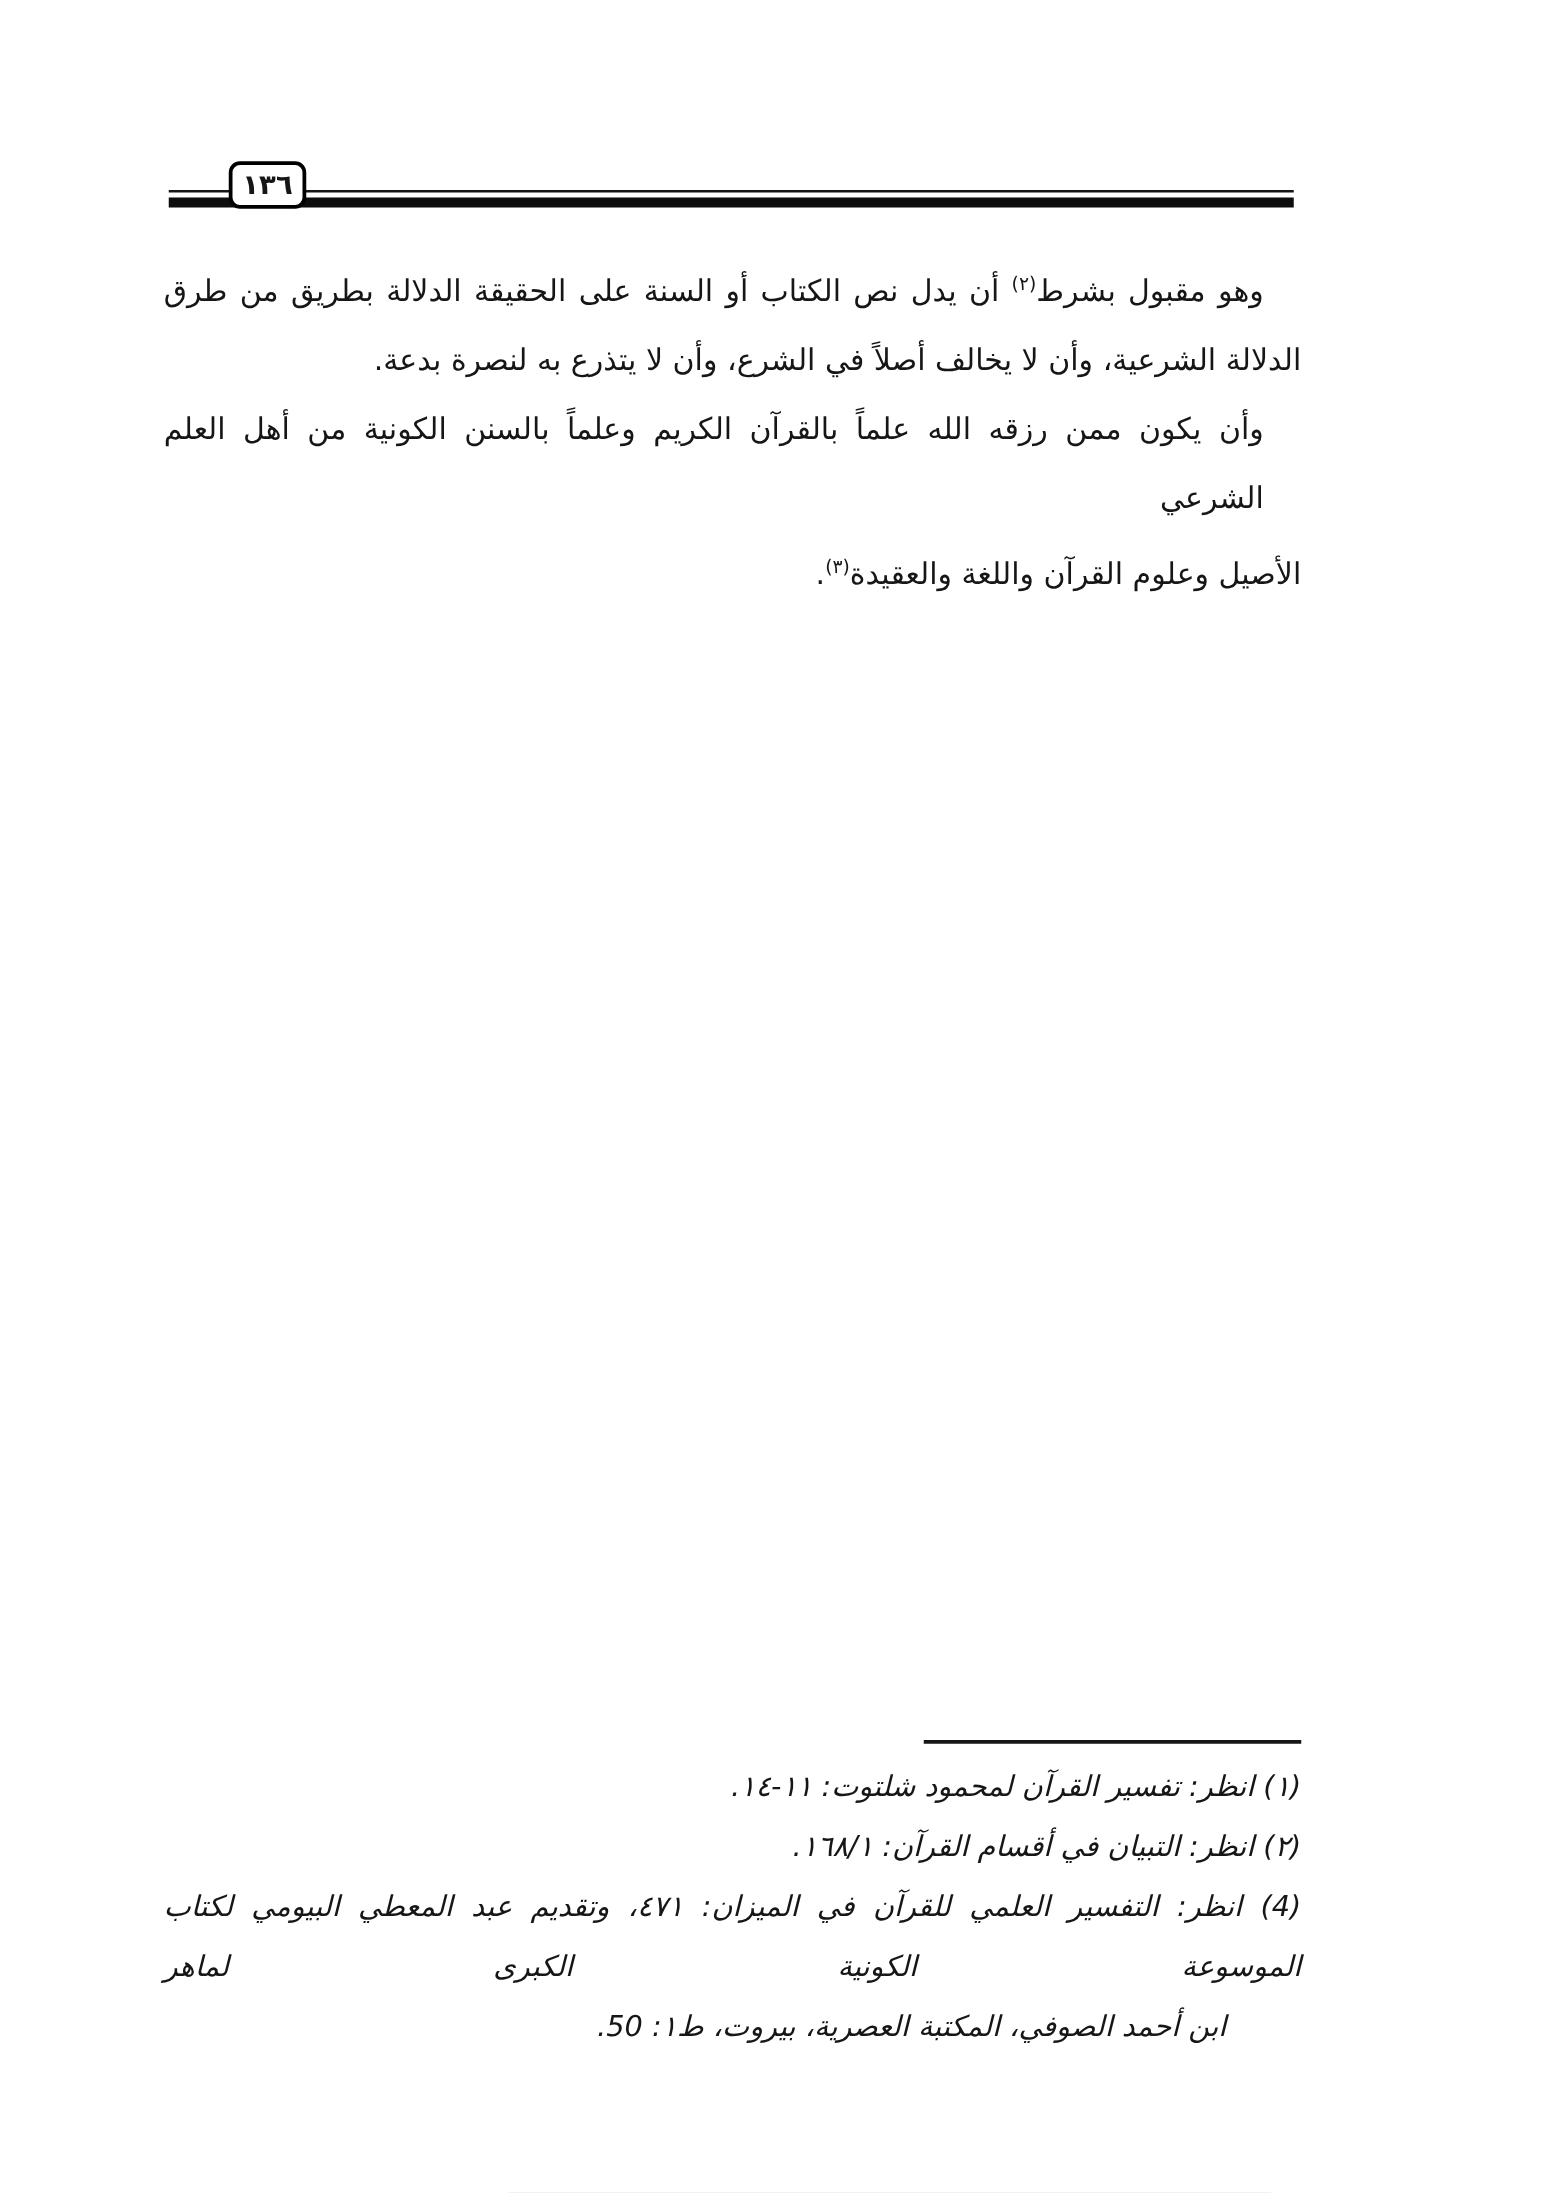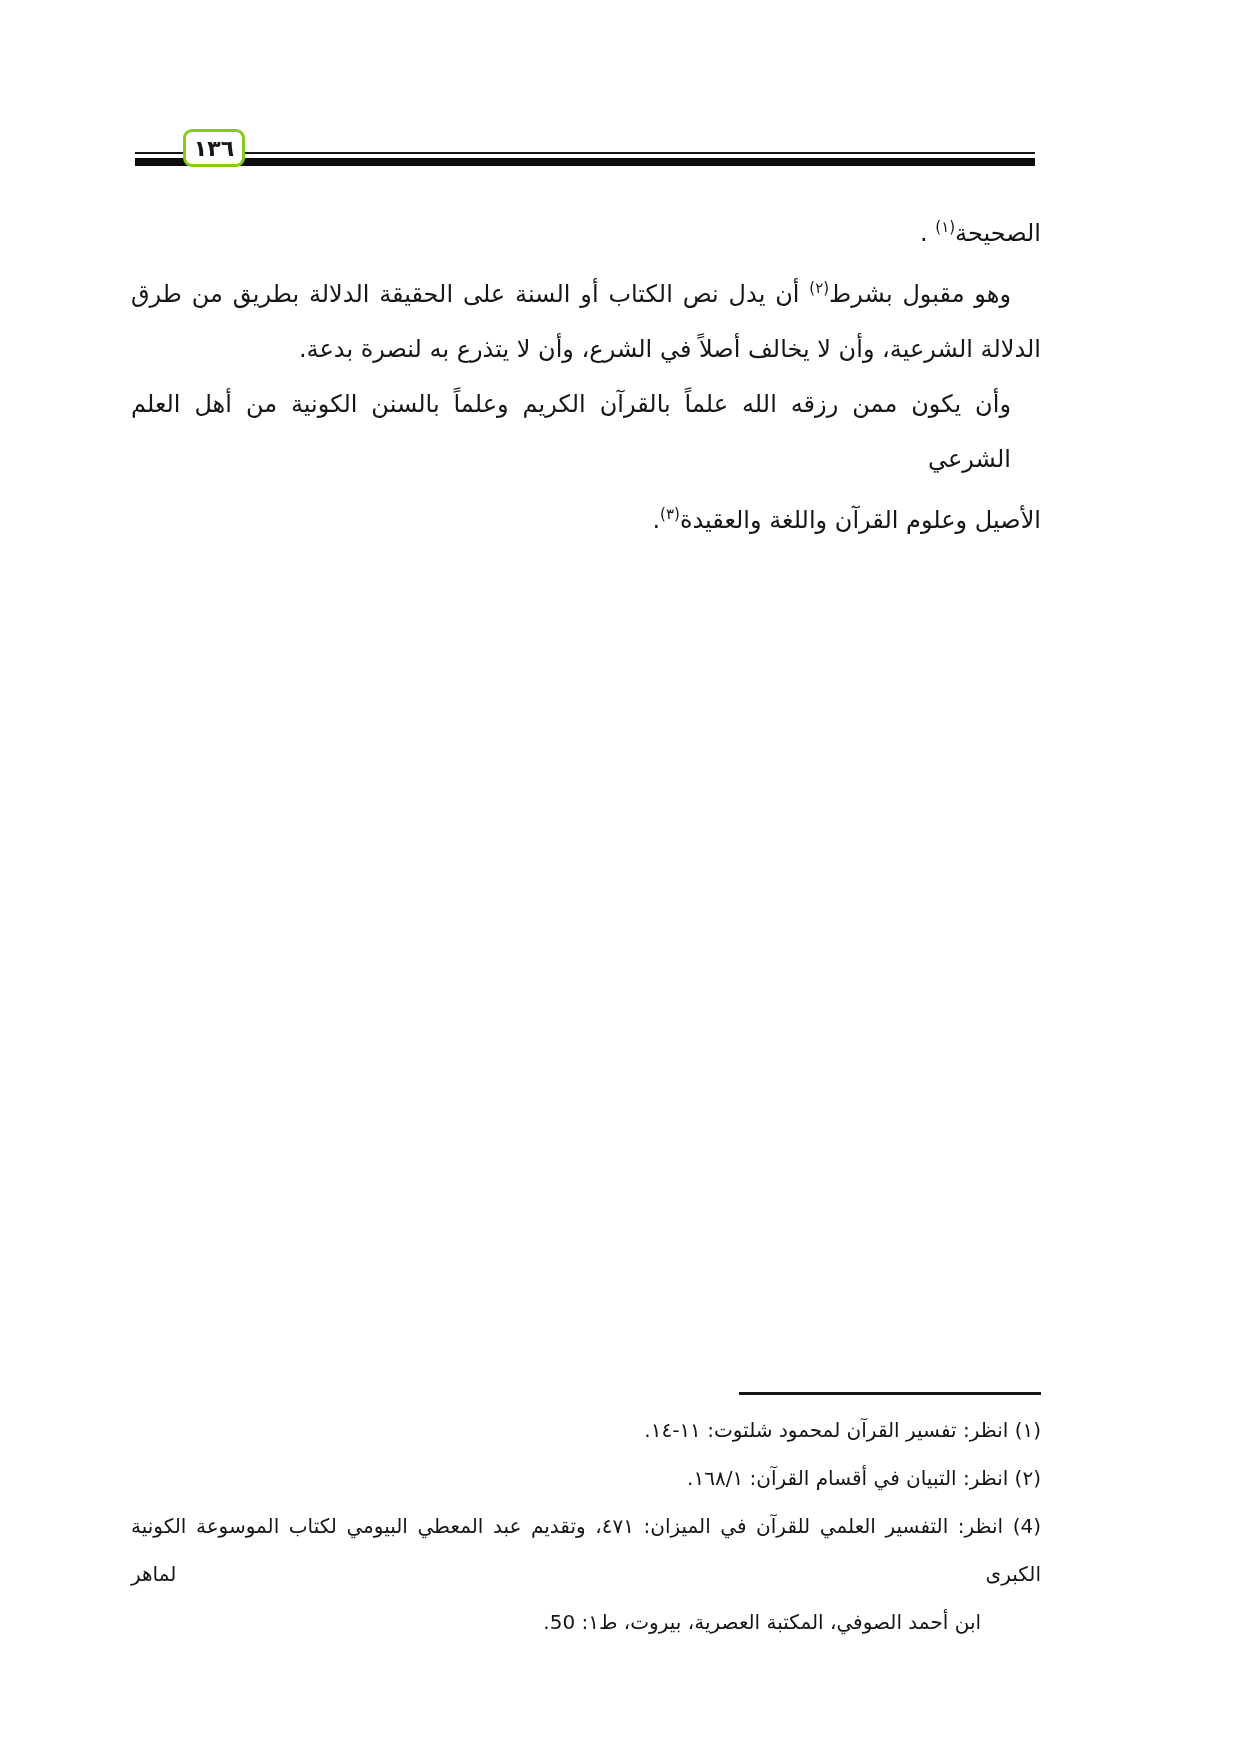--- a/index.html
+++ b/index.html
@@ -18,21 +18,21 @@
     position:absolute;top:152px;left:135px;width:900px;height:2px;
     background:#161616;
   }
   .rule-thick{
     position:absolute;top:158px;left:135px;width:900px;height:8px;
     background:#0d0d0d;
   }
   .page-badge{
     position:absolute;top:129px;left:183px;width:56px;height:32px;
     background:#ffffff;
-    border:3px solid #84cc16;
+    border:3px solid #000000;
     border-radius:9px;
     z-index:2;
     display:flex;align-items:center;justify-content:center;
     font-size:22px;font-weight:bold;
     letter-spacing:2px;
   }
   
   .body-text{
     position:absolute;top:200px;left:131px;width:910px;
     font-size:24px;line-height:55px;
@@ -42,40 +42,39 @@
   .bline.full{text-align:justify;text-align-last:justify;}
   .bline.end{text-align:right;text-align-last:right;}
   .sup{font-size:15px;vertical-align:9px;letter-spacing:0;}
   
   .fn-separator{
     position:absolute;top:1392px;left:739px;width:302px;height:3px;
     background:#161616;
   }
   .footnotes{
     position:absolute;top:1406px;left:131px;width:910px;
-    font-size:20px;line-height:48px;
+    font-size:23px;line-height:48px;font-style:italic;
   }
   .fnline{min-height:48px;}
   .fnline.end{text-align:right;text-align-last:right;}
   .fnline.full{text-align:justify;text-align-last:justify;}
   .fnline.cont{padding-right:60px;}
 </style>
 </head>
 <body>
 
 <div class="page">
 
   <div class="rule-thin"></div>
   <div class="rule-thick"></div>
   <div class="page-badge">
     <span>١٣٦</span>
   </div>
 
   <div class="body-text">
-    <div class="bline end"><span>الصحيحة</span><span class="sup">(١)</span><span> .</span></div>
     <div class="bline start full"><span>وهو مقبول بشرط</span><span class="sup">(٢)</span><span> أن يدل نص الكتاب أو السنة على الحقيقة الدلالة بطريق من طرق</span></div>
     <div class="bline end"><span>الدلالة الشرعية، وأن لا يخالف أصلاً في الشرع، وأن لا يتذرع به لنصرة بدعة.</span></div>
     <div class="bline start full"><span>وأن يكون ممن رزقه الله علماً بالقرآن الكريم وعلماً بالسنن الكونية من أهل العلم الشرعي</span></div>
     <div class="bline end"><span>الأصيل وعلوم القرآن واللغة والعقيدة</span><span class="sup">(٣)</span><span>.</span></div>
   </div>
 
   <div class="fn-separator"></div>
   <div class="footnotes">
     <div class="fnline end">(١) انظر: تفسير القرآن لمحمود شلتوت: ١١-١٤.</div>
     <div class="fnline end">(٢) انظر: التبيان في أقسام القرآن: ١٦٨/١.</div>

